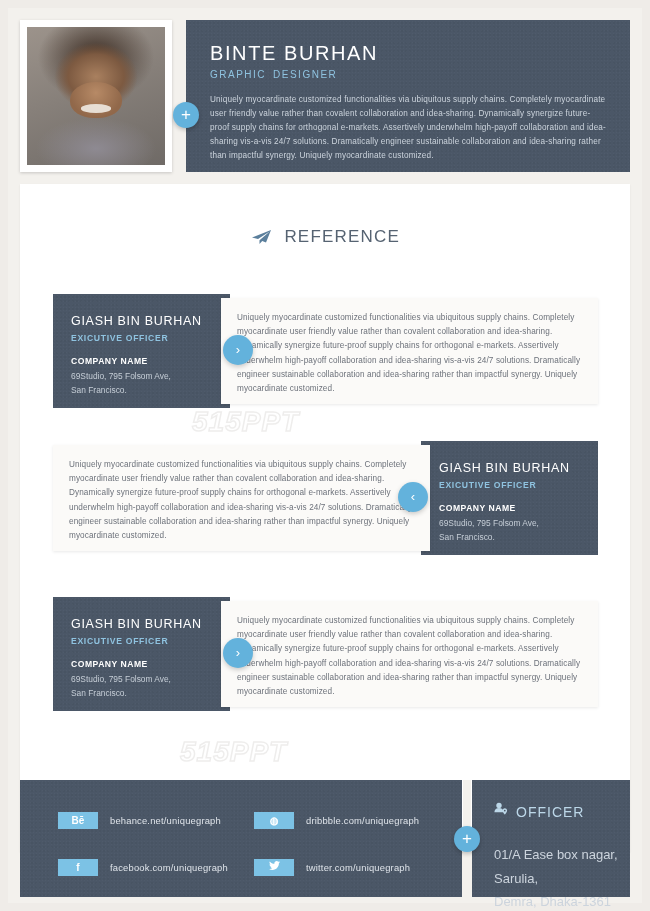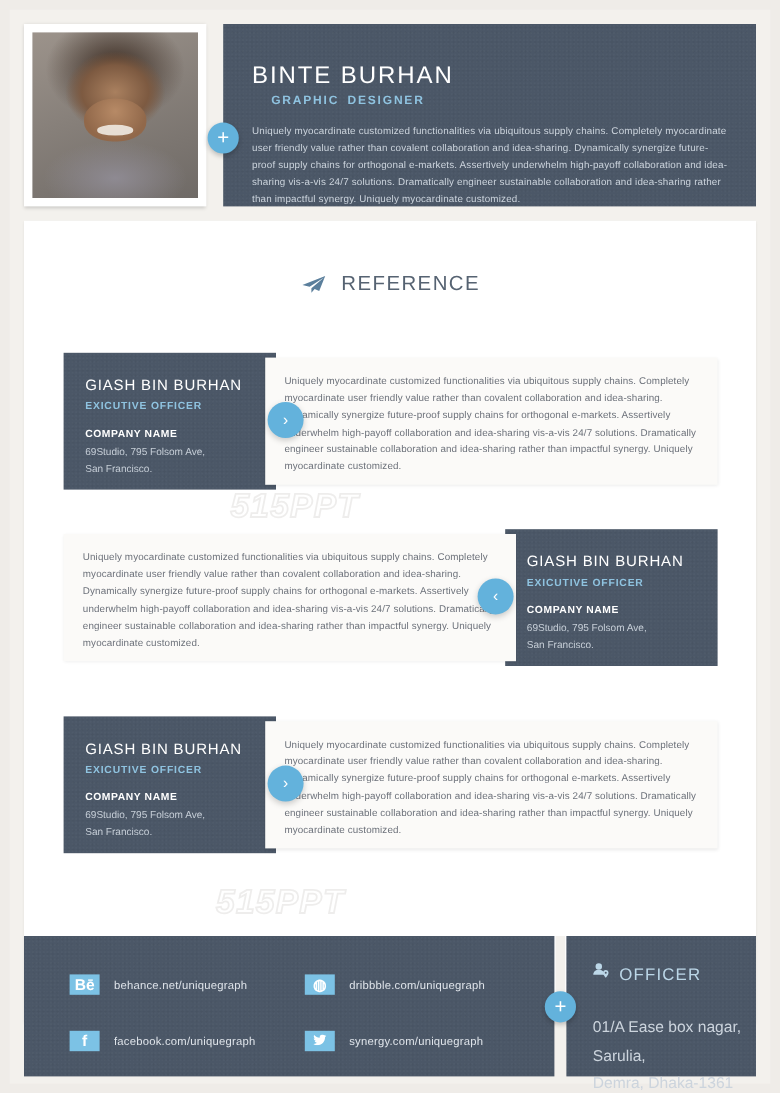--- a/index.html
+++ b/index.html
@@ -65,36 +65,35 @@
   .header-panel {
     position: absolute;
     left: 166px; top: 0;
     width: 444px; height: 152px;
     background: #4b5767;
     background-image:
       radial-gradient(rgba(255,255,255,0.022) 1px, transparent 1px),
       radial-gradient(rgba(0,0,0,0.035) 1px, transparent 1px);
     background-size: 3px 3px, 4px 4px;
     background-position: 0 0, 2px 1px;
-    padding: 32px 24px 0 24px;
+    padding: 22px 24px 0 24px;
   }
   .name {
     font-size: 20px;
     letter-spacing: 1.6px;
     color: #ffffff;
     font-weight: 400;
     line-height: 1.1;
   }
   .role {
     font-size: 10px;
     letter-spacing: 1.5px;
     color: #8fc3e0;
-    font-weight: 700;
+    font-weight: 400;
     margin-top: 5px;
-    margin-left: 16px;
   }
   .role .gap { display: inline-block; width: 7px; }
   .header-bio {
     margin-top: 13px;
     font-size: 8.2px;
     line-height: 1.72;
     color: #ccd4dd;
     letter-spacing: .15px;
   }
 
@@ -254,24 +253,24 @@
   .social-grid {
     position: absolute;
     left: 38px; top: 32px;
     width: 380px;
     display: grid;
     grid-template-columns: 196px 184px;
     grid-row-gap: 30px;
   }
   .social-item { display: flex; align-items: center; }
   .social-icon {
-    width: 25px; height: 17px;
+    width: 40px; height: 17px;
     background: #7cc2e5;
     color: #ffffff;
-    font-size: 13px;
+    font-size: 10px;
     font-weight: 700;
     line-height: 17px;
     text-align: center;
     margin-right: 12px;
     flex: none;
   }
   .social-text { font-size: 9.4px; color: #dfe4ea; letter-spacing: .2px; }
 
   .footer-contact {
     position: absolute;
@@ -413,21 +412,21 @@
         <span class="social-icon">f</span>
         <span class="social-text">facebook.com/uniquegraph</span>
       </div>
 
       <div class="social-item">
         <span class="social-icon">
           <svg width="11" height="9" viewBox="0 0 11 9" style="vertical-align:1px">
             <path d="M11 1.1c-.4.18-.83.3-1.28.35.46-.28.81-.71.98-1.23-.43.26-.91.44-1.42.54C8.87.31 8.29.05 7.64.05c-1.24 0-2.25 1-2.25 2.24 0 .18.02.35.06.51C3.58 2.71 1.9 1.81.78.44c-.2.34-.31.73-.31 1.15 0 .78.4 1.46 1 1.86-.37-.01-.71-.11-1.02-.28v.03c0 1.08.78 1.99 1.8 2.2-.19.05-.39.08-.59.08-.15 0-.29-.01-.43-.04.29.89 1.12 1.54 2.1 1.56-.77.6-1.74.96-2.79.96-.18 0-.36-.01-.54-.03C1.01 8.6 2.19 8.95 3.46 8.95c4.15 0 6.42-3.43 6.42-6.4v-.29C10.32 1.94 10.7 1.55 11 1.1z" fill="#ffffff"></path>
           </svg>
         </span>
-        <span class="social-text">synergy.com/uniquegraph</span>
+        <span class="social-text">twitter.com/uniquegraph</span>
       </div>
 
     </div>
   </div>
 
   <div class="footer-divider"></div>
   <div class="plus-badge plus-footer">+</div>
 
   <div class="footer-contact">
     <div class="contact-head">

